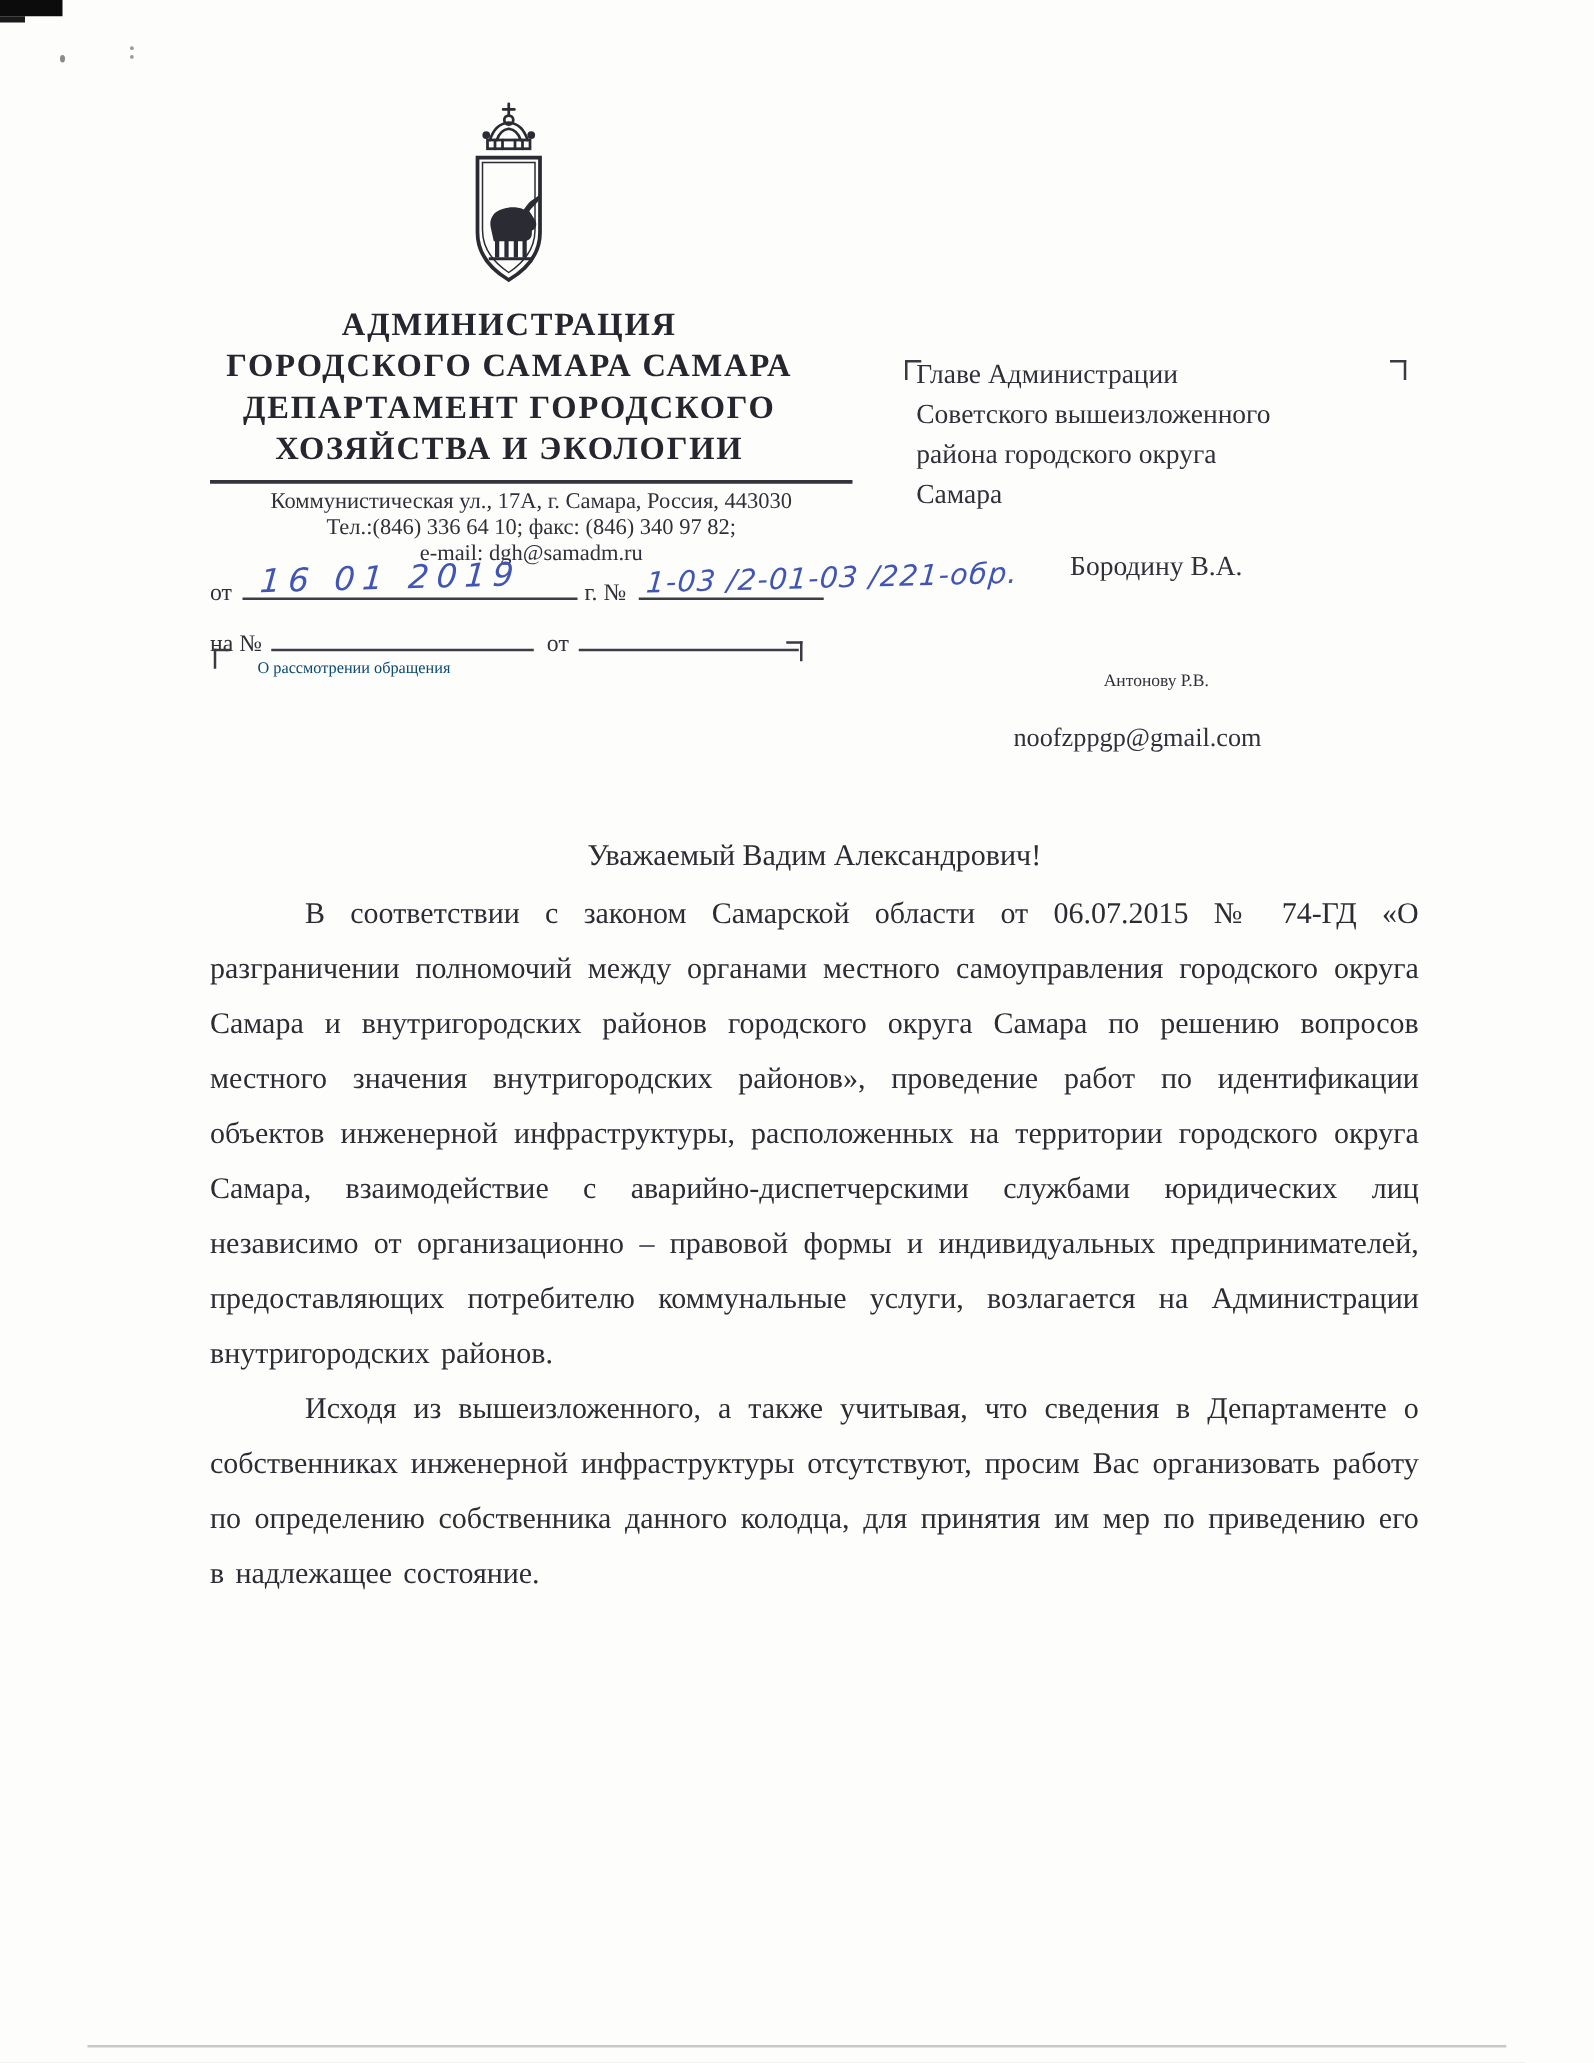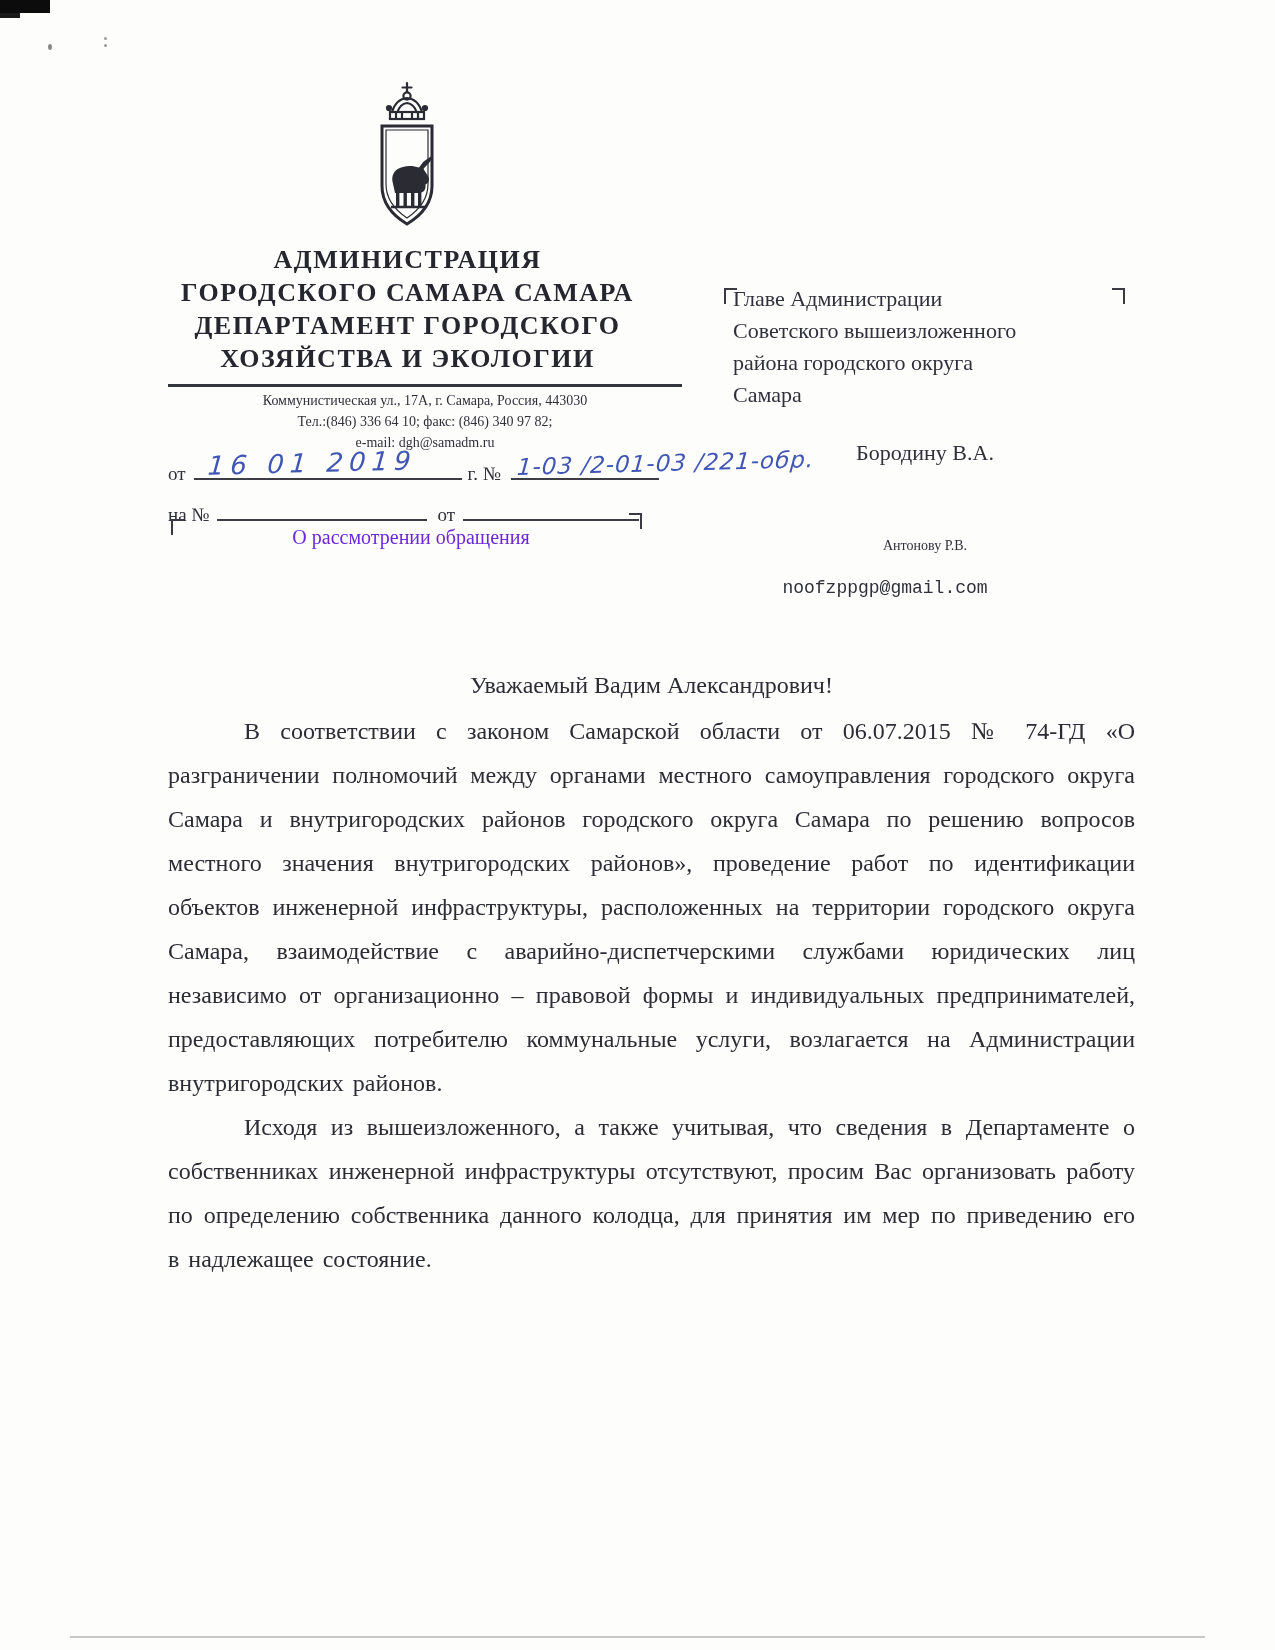--- a/index.html
+++ b/index.html
@@ -26,21 +26,21 @@
 
   
   .org-block {
     position:absolute; left:150px; top:243px; width:515px;
     text-align:center; font-weight:bold; font-size:26px; line-height:33px;
     letter-spacing:1.5px; color:#26262e;
   }
   .divider { position:absolute; left:168px; top:384px; width:514px; height:3px; background:#34343c; }
   .address-block {
     position:absolute; left:160px; top:390px; width:530px;
-    text-align:center; font-size:14px; line-height:21px; color:#30303a;
+    text-align:center; font-size:18px; line-height:21px; color:#30303a;
   }
   .form-row { position:absolute; left:168px; font-size:19px; color:#30303a; white-space:nowrap; }
   .row-date { top:458px; }
   .row-ref  { top:499px; }
   .blank {
     display:inline-block; border-bottom:2px solid #3d3d46; vertical-align:baseline;
     height:22px; position:relative;
   }
   .blank-date { width:268px; margin:0 6px 0 8px; }
   .blank-num  { width:148px; margin-left:10px; }
@@ -56,30 +56,30 @@
   .hw-num  { font-size:23px; letter-spacing:1px; left:6px; top:-8px; }
 
   .corner { position:absolute; width:13px; height:16px; }
   .corner-tl { border-left:2px solid #3a3a42; border-top:2px solid #3a3a42; }
   .corner-tr { border-right:2px solid #3a3a42; border-top:2px solid #3a3a42; }
   .cm-subj-l { left:171px; top:519px; }
   .cm-subj-r { left:629px; top:513px; }
   .cm-rec-l  { left:724px; top:288px; }
   .cm-rec-r  { left:1112px; top:288px; }
 
-  .subject { position:absolute; left:206px; top:526px; width:410px; text-align:center; font-size:20px; color:#6d28d9; }
+  .subject { position:absolute; left:206px; top:526px; width:410px; text-align:left; font-size:13px; color:#0c4a6e; }
 
   
   .recipient-block {
     position:absolute; left:733px; top:283px; width:384px;
     font-size:22px; line-height:32px; color:#30303a;
   }
   .recipient-name { position:absolute; left:733px; top:440px; width:384px; text-align:center; font-size:22px; color:#30303a; }
   .copy-name  { position:absolute; left:733px; top:538px; width:384px; text-align:center; font-size:14px; color:#30303a; }
-  .copy-email { position:absolute; left:693px; top:578px; width:384px; text-align:center; font-size:18px; color:#30303a;font-family:Liberation Mono, monospace; }
+  .copy-email { position:absolute; left:718px; top:578px; width:384px; text-align:center; font-size:21px; color:#30303a; }
 
   
   .body-block { position:absolute; left:168px; top:672px; width:967px; }
   .salutation { text-align:center; font-size:24px; color:#2c2c34; }
   .paragraph {
     margin-top:10px;
     font-size:24px; line-height:44px; color:#2c2c34;
     text-align:justify; text-indent:76px; word-spacing:3px;
   }
   .paragraph + .paragraph { margin-top:0; }

